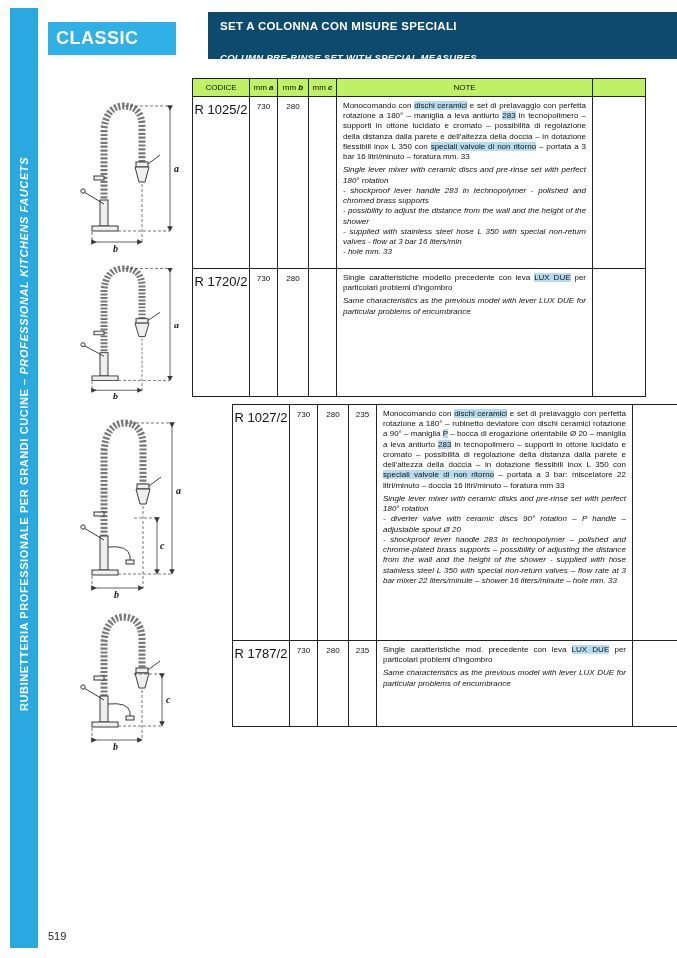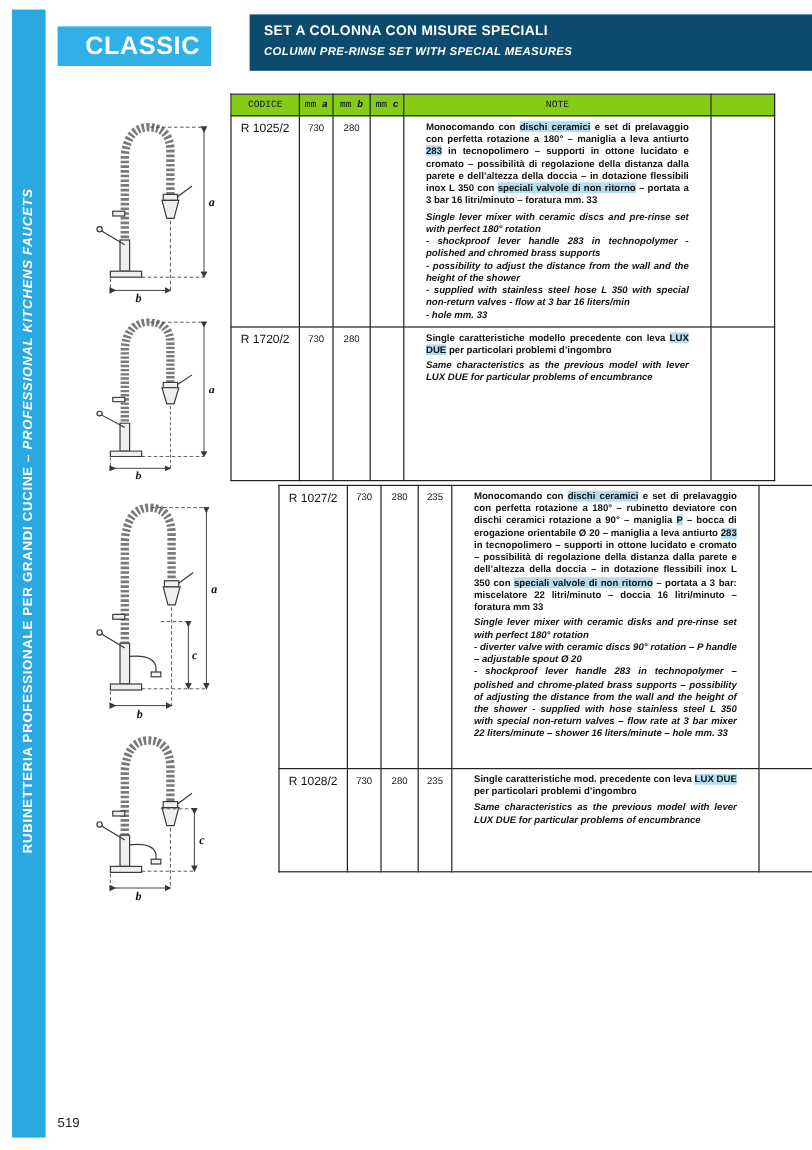--- a/index.html
+++ b/index.html
@@ -7,38 +7,38 @@
   .page { position:relative; width:677px; height:958px; background:#fff; overflow:hidden; }
 
   
   .sidebar { position:absolute; left:10px; top:8px; width:28px; height:940px; background:#29a9e0; }
   .sidebar-text { position:absolute; left:8px; top:703px; transform:rotate(-90deg); transform-origin:0 0;
     white-space:nowrap; color:#fff; font-size:11px; font-weight:bold; letter-spacing:.6px; }
   .sidebar-text .en { font-style:italic; }
 
   
   .series-badge { position:absolute; left:48px; top:22px; width:128px; height:33px; background:#2fb0e6;
-    color:#fff; font-size:21px; font-weight:bold; line-height:33px; padding-left:23px; letter-spacing:.5px; }
+    color:#fff; font-size:18px; font-weight:bold; line-height:33px; padding-left:8px; letter-spacing:.5px; }
 
   
   .page-header { position:absolute; left:208px; top:12px; width:476px; height:47px; background:#0c4a6e;
     color:#fff; padding:8px 12px 0 12px; }
   .page-header .t1 { font-size:11.5px; font-weight:bold; letter-spacing:.3px; }
-  .page-header .t2 { font-size:9.5px; font-weight:bold; font-style:italic; margin-top:6px; letter-spacing:.3px; }
+  .page-header .t2 { font-size:9.5px; font-weight:bold; font-style:italic; margin-top:20px; letter-spacing:.3px; }
 
   
   table { border-collapse:collapse; table-layout:fixed; width:453px; font-size:8px; color:#111; }
   .tbl1 { position:absolute; left:192px; top:78px; }
   .tbl2 { position:absolute; left:192px; top:404px;margin-left:40px; }
   td, th { border:1px solid #222; vertical-align:top; }
-  th { background:#84cc16; font-weight:normal; font-size:8px; height:18px; text-align:center; vertical-align:middle;font-family:Liberation Mono, monospace; }
+  th { background:#bef264; font-weight:normal; font-size:8px; height:18px; text-align:center; vertical-align:middle; }
   .rh-1 { height:172px; } .rh-2 { height:128px; } .rh-3 { height:236px; } .rh-4 { height:86px; }
-  .c-code { text-align:center; padding-top:5px; font-size:10px; }
+  .c-code { text-align:center; padding-top:5px; font-size:13px; }
   .c-num  { text-align:center; padding-top:5px; font-size:8px; }
-  .c-note { padding:4px 18px; line-height:1.28;font-weight:bold; }
+  .c-note { padding:4px 6px; line-height:1.28; }
   .note-it { text-align:justify; }
   .note-en { font-style:italic; white-space:pre-line; text-align:justify; margin-top:3px; }
   .hl { background:#b5dcef; }
   .bseg { font-weight:bold; font-style:italic; }
 
   
   .draw { position:absolute; }
   .d1 { left:50px; top:92px; }
   .d2 { left:50px; top:256px; }
   .d3 { left:50px; top:406px; }
@@ -229,21 +229,21 @@
       <td class="c-num">235</td>
       <td class="c-note">
         <div class="note-it"><span>Monocomando con </span><span class="hl">dischi ceramici</span><span> e set di prelavaggio con perfetta rotazione a 180° – rubinetto deviatore con dischi ceramici rotazione a 90° – maniglia </span><span class="hl">P</span><span> – bocca di erogazione orientabile Ø 20 – maniglia a leva antiurto </span><span class="hl">283</span><span> in tecnopolimero – supporti in ottone lucidato e cromato – possibilità di regolazione della distanza dalla parete e dell’altezza della doccia – in dotazione flessibili inox L 350 con </span><span class="hl">speciali valvole di non ritorno</span><span> – portata a 3 bar: miscelatore 22 litri/minuto – doccia 16 litri/minuto – foratura mm 33</span></div>
         <div class="note-en">Single lever mixer with ceramic disks and pre-rinse set with perfect 180° rotation
 - diverter valve with ceramic discs 90° rotation – P handle – adjustable spout Ø 20
 - shockproof lever handle 283 in technopolymer – polished and chrome-plated brass supports – possibility of adjusting the distance from the wall and the height of the shower - supplied with hose stainless steel L 350 with special non-return valves – flow rate at 3 bar mixer 22 liters/minute – shower 16 liters/minute – hole mm. 33</div>
       </td>
       <td></td>
     </tr>
     <tr class="rh-4">
-      <td class="c-code">R 1028/2</td>
+      <td class="c-code">R 1787/2</td>
       <td class="c-num">730</td>
       <td class="c-num">280</td>
       <td class="c-num">235</td>
       <td class="c-note">
         <div class="note-it"><span>Single caratteristiche mod. precedente con leva </span><span class="hl">LUX DUE</span><span> per particolari problemi d’ingombro</span></div>
         <div class="note-en">Same characteristics as the previous model with lever LUX DUE for particular problems of encumbrance</div>
       </td>
       <td></td>
     </tr>
   </tbody>

